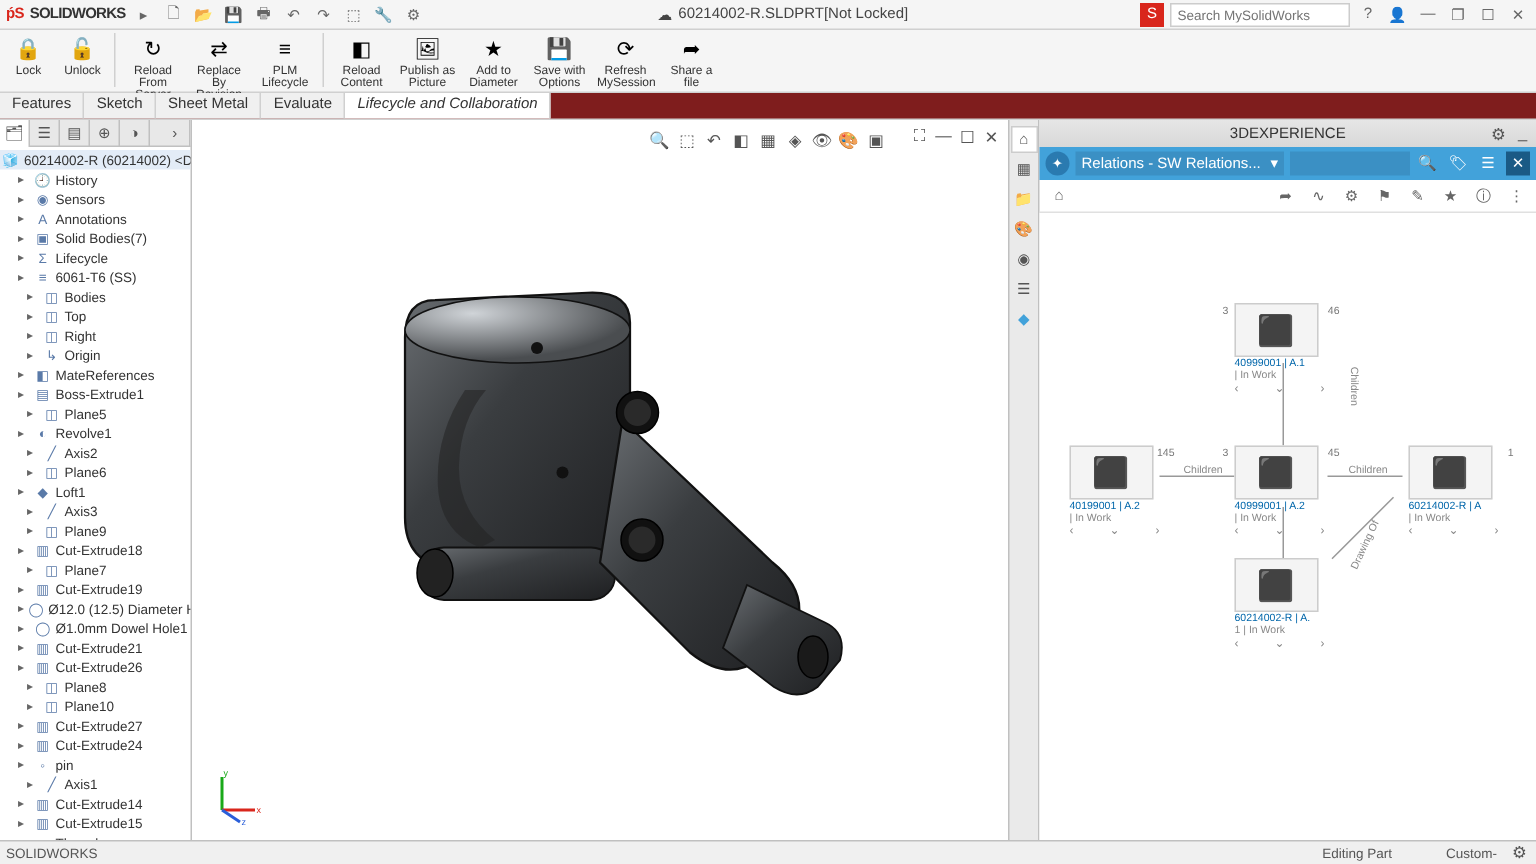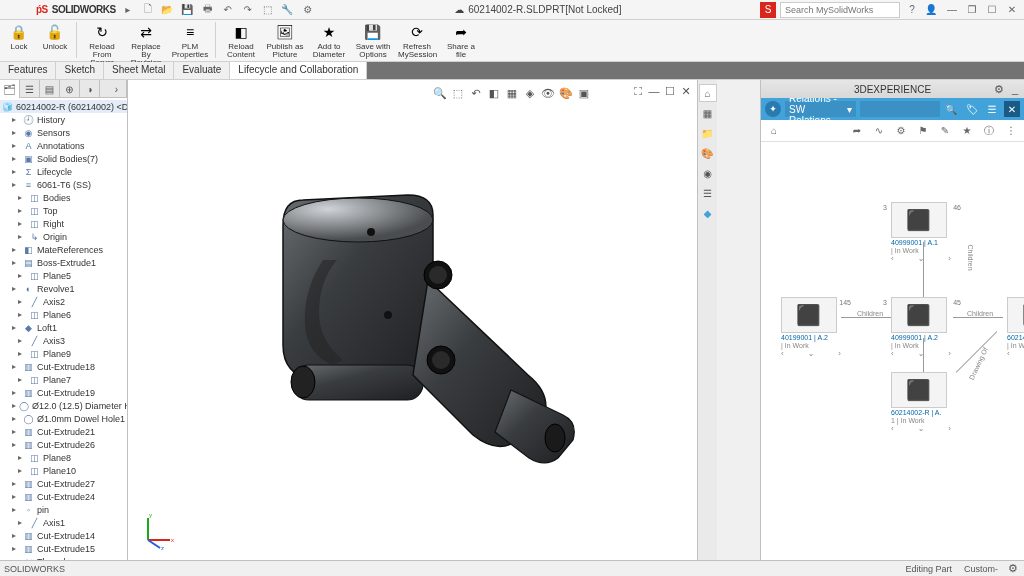--- a/index.html
+++ b/index.html
@@ -1,39 +1,39 @@
 <!DOCTYPE html>
 <html><head>
 <meta charset="utf-8">
 <style>
 * { margin: 0; padding: 0; box-sizing: border-box; font-family: "Segoe UI", Arial, sans-serif; }
 body { width: 1024px; height: 576px; background: #f0f0f0; overflow: hidden; position: relative; font-size: 10px; }
 
 
 .titlebar { height: 20px; background: #f5f5f5; display: flex; align-items: center; padding: 0 4px; border-bottom: 1px solid #d0d0d0; }
-.titlebar-left { display: flex; gap: 4px; align-items: center; margin-left: 32px; }
+.titlebar-left { display: flex; gap: 4px; align-items: center; }
 .titlebar-center { flex: 1; display: flex; justify-content: center; align-items: center; gap: 4px; font-size: 10px; color: #444; }
 .titlebar-right { display: flex; gap: 4px; align-items: center; }
 .qat-icon { width: 16px; height: 16px; display: flex; align-items: center; justify-content: center; color: #666; cursor: pointer; }
 .logo { color: #d9261c; font-weight: bold; font-size: 10px; letter-spacing: -0.5px; }
 .search-box { background: #fff; border: 1px solid #ccc; height: 16px; width: 120px; font-size: 9px; padding: 0 4px; }
 .search-label { background: #d9261c; color: #fff; width: 16px; height: 16px; display: flex; align-items: center; justify-content: center; font-size: 10px; }
 .win-btn { width: 16px; height: 14px; display: flex; align-items: center; justify-content: center; color: #666; cursor: pointer; }
 
 
 .ribbon { height: 42px; background: #f5f5f5; display: flex; align-items: flex-start; padding: 2px 4px; gap: 6px; border-bottom: 1px solid #d0d0d0; }
 .ribbon-btn { display: flex; flex-direction: column; align-items: center; gap: 1px; cursor: pointer; min-width: 30px; }
 .ribbon-icon { width: 20px; height: 20px; display: flex; align-items: center; justify-content: center; font-size: 14px; }
 .ribbon-label { font-size: 8px; color: #333; text-align: center; line-height: 8px; max-width: 38px; }
 .ribbon-sep { width: 1px; height: 36px; background: #d0d0d0; }
 
 
-.feat-tabs { height: 18px; background: #737373; display: flex; border-bottom: 1px solid #d0d0d0; }
+.feat-tabs { height: 18px; background: #7f1d1d; display: flex; border-bottom: 1px solid #d0d0d0; }
 .feat-tab { padding: 2px 8px; font-size: 10px; color: #333; border-right: 1px solid #d0d0d0; cursor: pointer; background: #f0f0f0; }
-.feat-tab.active { background: #fff; font-weight: 500; }
+.feat-tab.active { background: #fff; font-weight: 500; font-style: italic; }
 
 
 .main { display: flex; height: calc(100% - 80px - 16px); }
 
 
 .view-toolbar { position: absolute; top: 84px; left: 50%; transform: translateX(-50%); height: 18px; display: flex; gap: 4px; align-items: center; z-index: 5; }
 .vt-icon { width: 14px; height: 14px; display: flex; align-items: center; justify-content: center; color: #555; cursor: pointer; font-size: 11px; }
 
 
 .feat-tree-wrap { width: 128px; background: #fff; border-right: 1px solid #c0c0c0; display: flex; flex-direction: column; }
@@ -52,21 +52,21 @@
 .triad { position: absolute; bottom: 10px; left: 10px; width: 40px; height: 40px; }
 .vp-corner { position: absolute; top: 4px; right: 4px; display: flex; gap: 2px; }
 .model-placeholder { position: absolute; top: 50%; left: 50%; transform: translate(-50%, -50%); width: 360px; height: 320px; }
 
 
 .taskpane-strip { width: 20px; background: #eaeaea; border-left: 1px solid #c0c0c0; display: flex; flex-direction: column; gap: 2px; padding-top: 4px; }
 .tp-icon { width: 18px; height: 18px; margin: 0 auto; display: flex; align-items: center; justify-content: center; color: #555; cursor: pointer; border: 1px solid transparent; }
 .tp-icon.active { background: #fff; border-color: #ccc; }
 
 
-.dx-panel { width: 264px; background: #fff; border-left: 1px solid #c0c0c0; display: flex; flex-direction: column; margin-left: 43px; }
+.dx-panel { width: 332px; background: #fff; border-left: 1px solid #c0c0c0; display: flex; flex-direction: column; }
 .dx-header { height: 18px; background: linear-gradient(#e6e6e6, #d8d8d8); display: flex; align-items: center; justify-content: center; font-size: 10px; color: #333; position: relative; }
 .dx-header-ctrl { position: absolute; right: 2px; display: flex; gap: 2px; }
 .dx-blue-bar { height: 22px; background: #42a2da; display: flex; align-items: center; padding: 0 4px; gap: 4px; }
 .dx-compass { width: 16px; height: 16px; background: #2a7ab0; border-radius: 50%; display: flex; align-items: center; justify-content: center; color: #fff; font-size: 9px; }
 .dx-dropdown { flex: 1; background: #3b90c4; height: 16px; color: #fff; font-size: 10px; padding: 0 4px; display: flex; align-items: center; }
 .dx-search { width: 80px; height: 16px; background: #3b90c4; border: none; color: #fff; font-size: 9px; padding: 0 4px; }
 .dx-bb-icon { width: 16px; height: 16px; color: #fff; display: flex; align-items: center; justify-content: center; cursor: pointer; }
 .dx-bb-close { background: #1a5a85; }
 .dx-toolbar { height: 22px; display: flex; align-items: center; padding: 0 6px; gap: 8px; border-bottom: 1px solid #e0e0e0; justify-content: space-between; }
 .dx-tb-group { display: flex; gap: 8px; }
@@ -131,21 +131,21 @@
     <div class="ribbon-btn">
       <span class="ribbon-icon">↻</span>
       <span class="ribbon-label">Reload From Server</span>
     </div>
     <div class="ribbon-btn">
       <span class="ribbon-icon">⇄</span>
       <span class="ribbon-label">Replace By Revision</span>
     </div>
     <div class="ribbon-btn">
       <span class="ribbon-icon">≡</span>
-      <span class="ribbon-label">PLM Properties</span>
+      <span class="ribbon-label">PLM Lifecycle</span>
     </div>
     <div class="ribbon-sep"></div>
     <div class="ribbon-btn">
       <span class="ribbon-icon">◧</span>
       <span class="ribbon-label">Reload Content</span>
     </div>
     <div class="ribbon-btn">
       <span class="ribbon-icon">🖼</span>
       <span class="ribbon-label">Publish as Picture</span>
     </div>
@@ -548,17 +548,17 @@
             <span>›</span>
           </div>
         </div>
       </div>
   </div>
 </div>
 
 <div class="statusbar">
   <span>SOLIDWORKS</span>
   <span class="sb-spacer"></span>
-  <span style="margin-right:12px">Editing Part</span>
+  <span style="margin-right:36px">Editing Part</span>
   <span style="">Custom</span>
   <span style="margin-right:8px">-</span>
   <span class="vt-icon">⚙</span>
 </div>
 
 </body></html>

